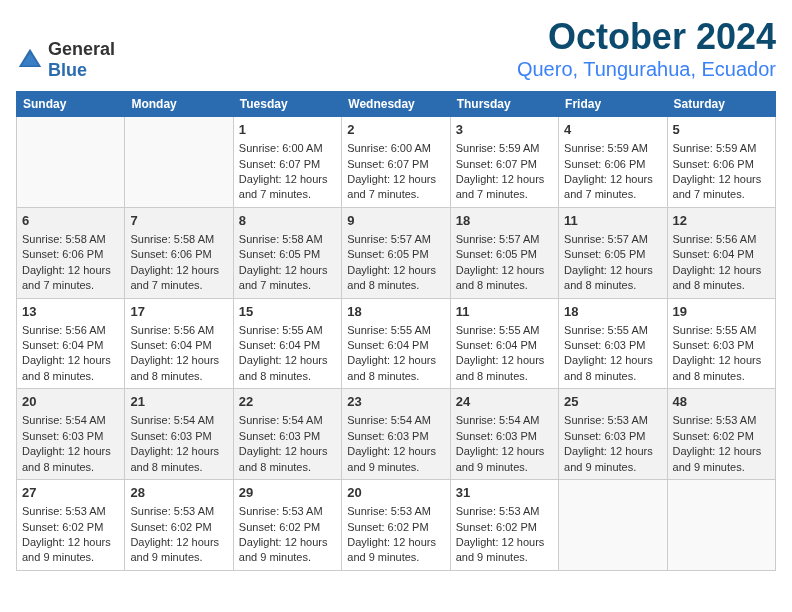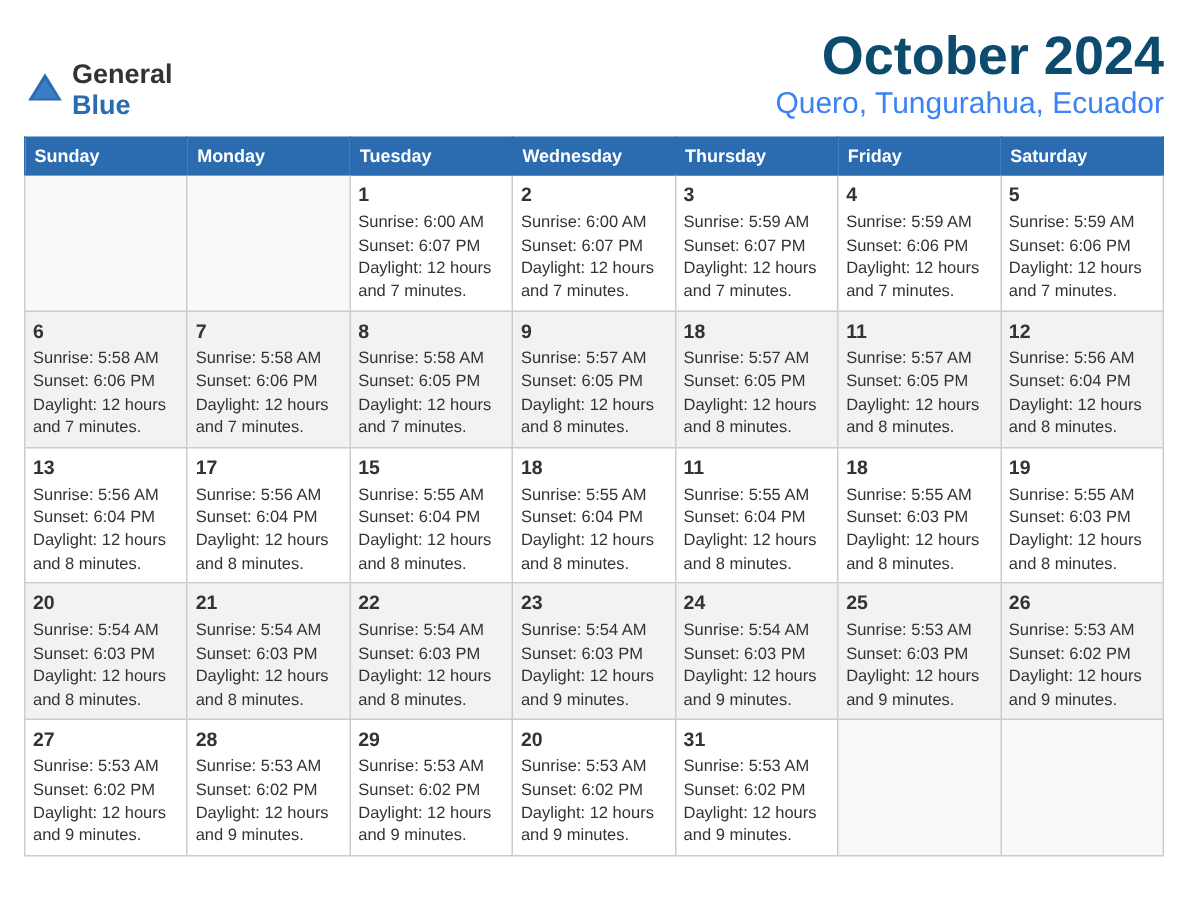--- a/index.html
+++ b/index.html
@@ -248,21 +248,21 @@
           <span style="display: block;">Sunset: 6:03 PM</span>
           <span style="display: block;">Daylight: 12 hours and 9 minutes.</span>
         </td>
         <td>
           <span class="day-num">25</span>
           <span style="display: block;">Sunrise: 5:53 AM</span>
           <span style="display: block;">Sunset: 6:03 PM</span>
           <span style="display: block;">Daylight: 12 hours and 9 minutes.</span>
         </td>
         <td>
-          <span class="day-num">26</span>
+          <span class="day-num">48</span>
           <span style="display: block;">Sunrise: 5:53 AM</span>
           <span style="display: block;">Sunset: 6:02 PM</span>
           <span style="display: block;">Daylight: 12 hours and 9 minutes.</span>
         </td>
       </tr>
       <tr>
         <td>
           <span class="day-num">27</span>
           <span style="display: block;">Sunrise: 5:53 AM</span>
           <span style="display: block;">Sunset: 6:02 PM</span>

